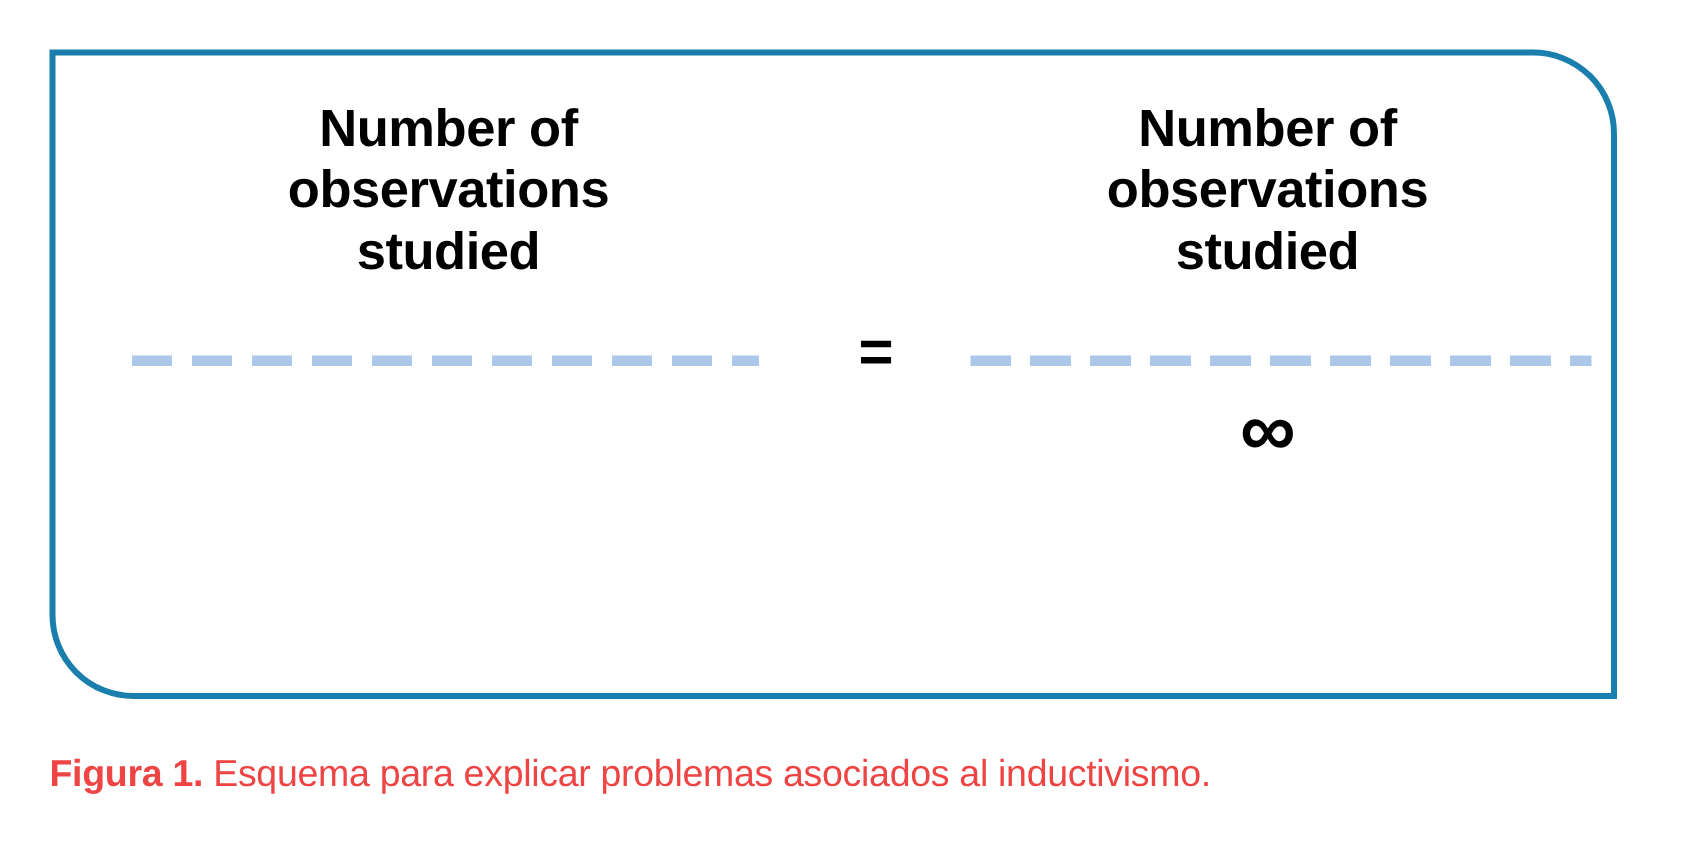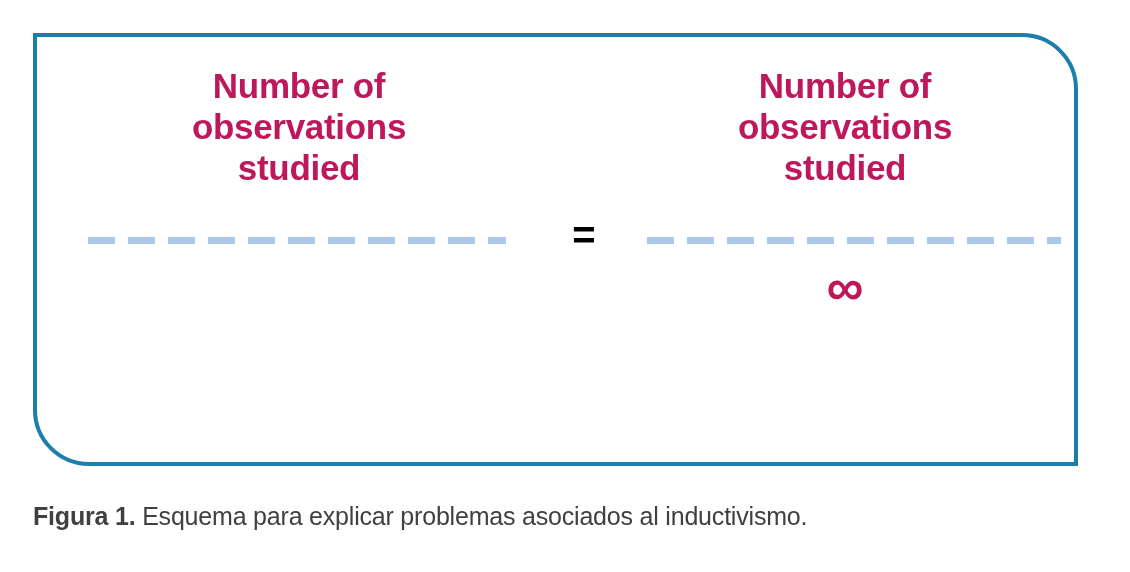--- a/index.html
+++ b/index.html
@@ -57,21 +57,21 @@
   .fraction.left  { left: 18px;  width: 488px; }
   .fraction.right { left: 588px; width: 440px; }
 
   .numerator,
   .denominator {
     position: absolute;
     left: 0;
     width: 100%;
     text-align: center;
     font-weight: bold;
-    color: #be185d;
+    color: #000000;
     font-size: 35px;
     line-height: 41px;
     letter-spacing: -0.3px;
     white-space: pre-line;
   }
 
   .numerator   { top: 0px; }
   .denominator { top: 212px; }
 
   .fraction.right .denominator {
@@ -109,21 +109,21 @@
   }
 
   
   .caption {
     position: absolute;
     left: 33px;
     top: 500px;
     width: 1060px;
     font-size: 25px;
     line-height: 32px;
-    color: #404040;
+    color: #ef4444;
     letter-spacing: -0.2px;
     white-space: nowrap;
   }
   .caption .caption-label {
     font-weight: bold;
   }
   .caption .caption-text {
     font-weight: normal;
   }
 </style>

